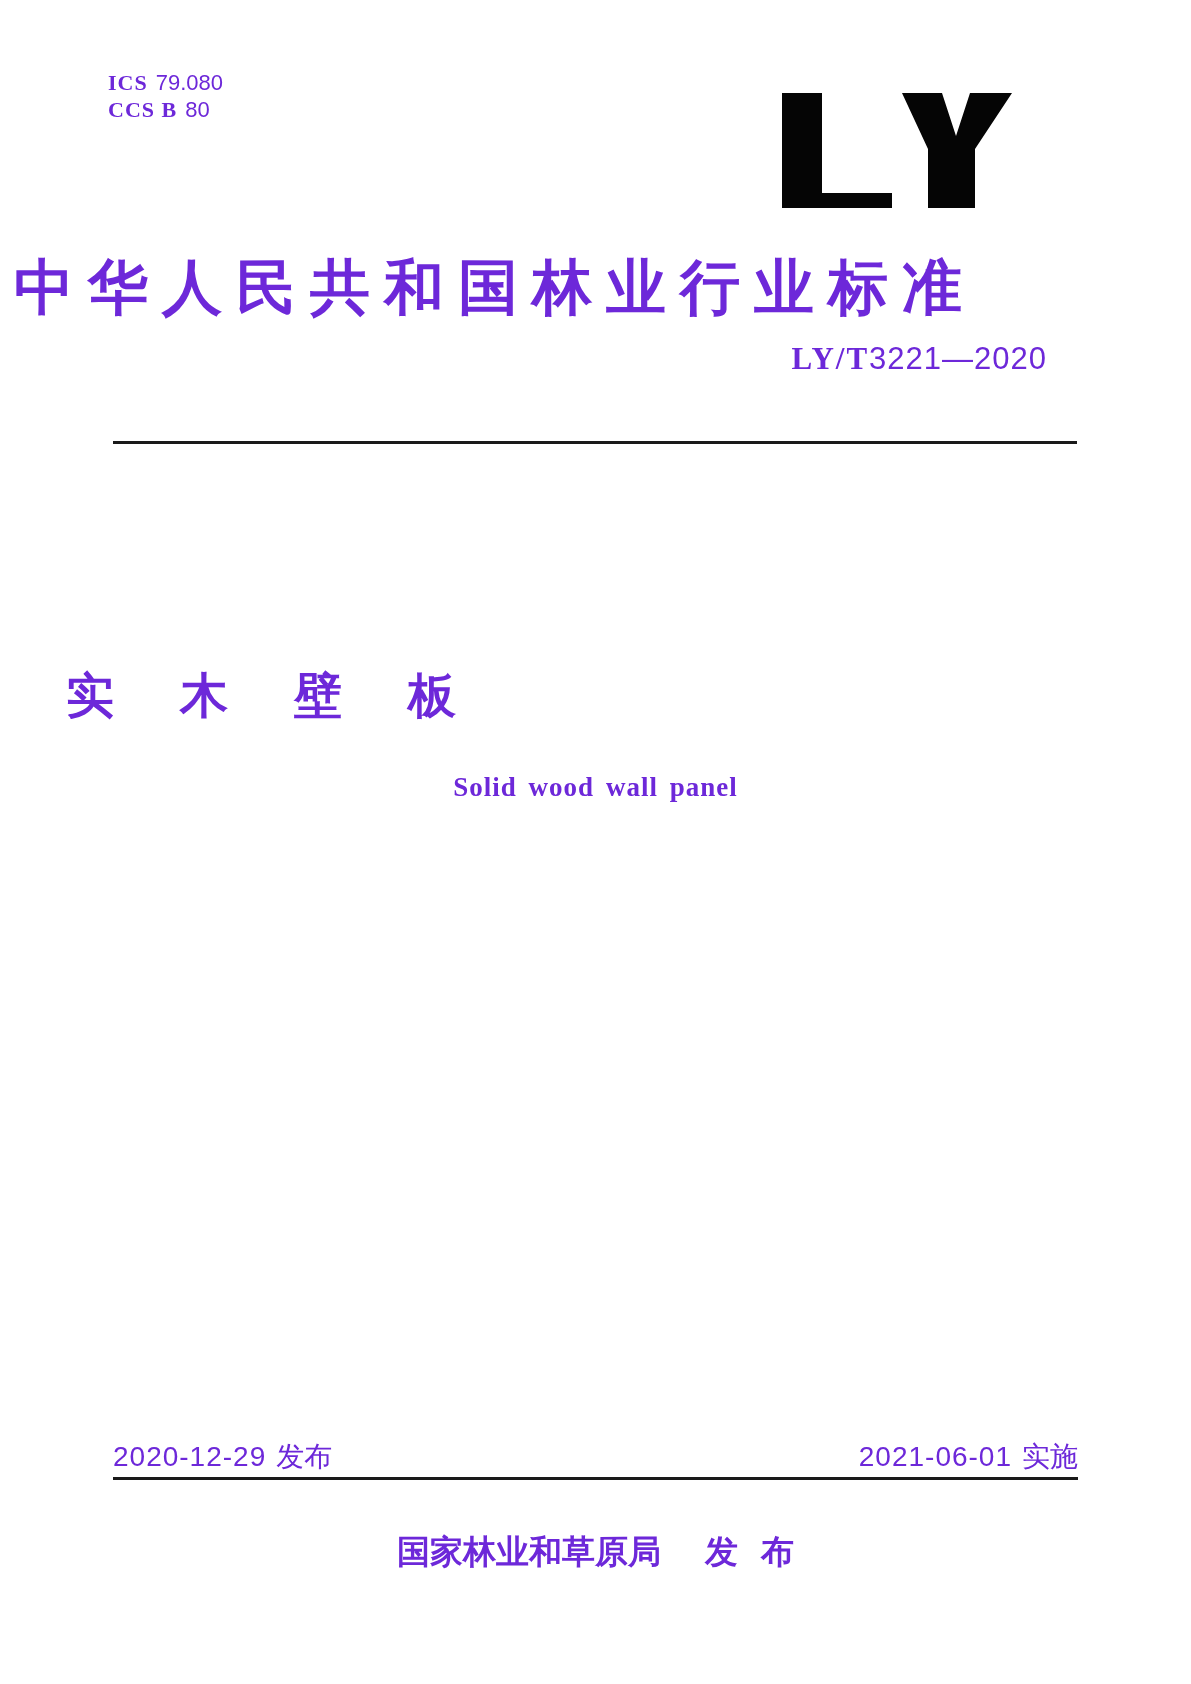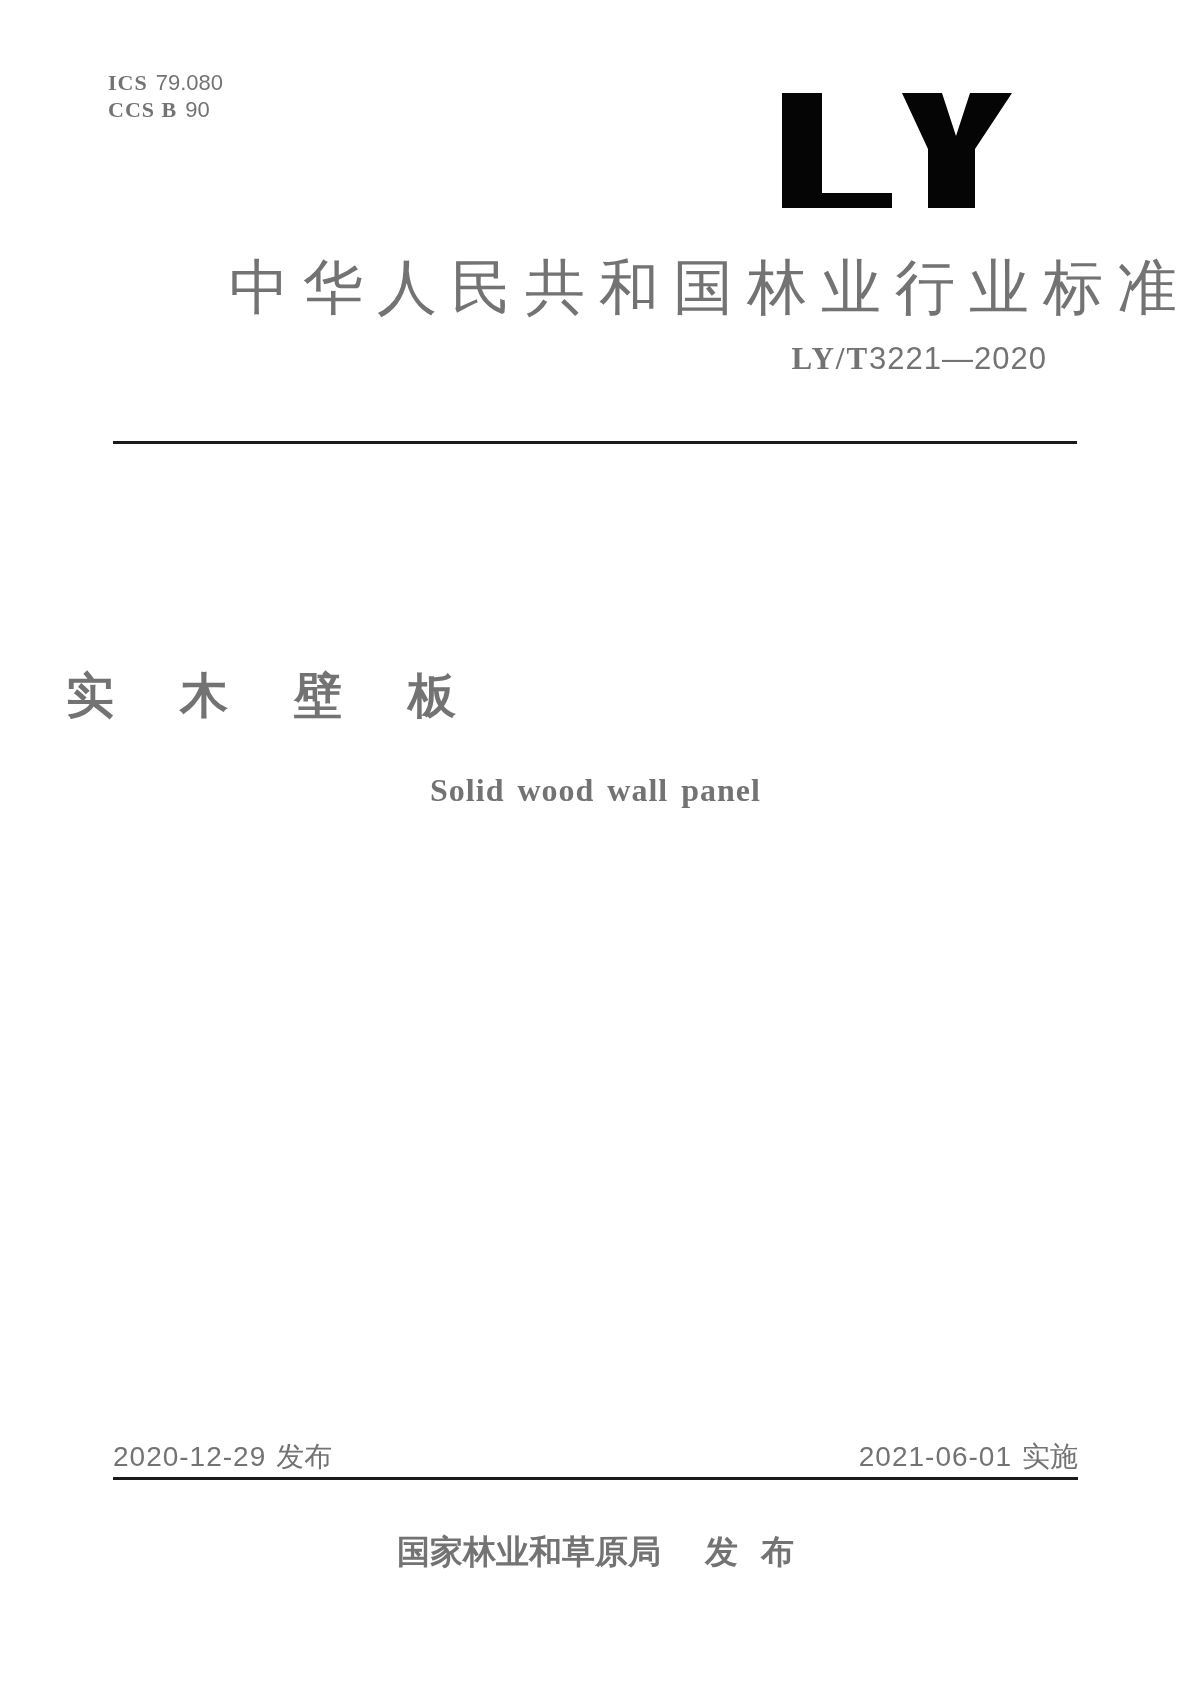--- a/index.html
+++ b/index.html
@@ -3,40 +3,40 @@
 <meta charset="utf-8">
 <style>
   html,body{margin:0;padding:0;background:#8a8a8a;}
   .page{
     position:relative;
     width:1191px;height:1684px;
     background:#ffffff;
     margin:0 auto;
     overflow:hidden;
     font-family:"Liberation Sans", sans-serif;
-    color:#737373;
+    color:#6d28d9;
   }
   
   .ics-block{
     position:absolute;left:108px;top:70px;
     font-size:22px;line-height:1.22;
     white-space:nowrap;
   }
   .std-label{font-family:"Liberation Serif", serif;font-weight:bold;letter-spacing:1px;}
   .std-val{font-family:"Liberation Sans", sans-serif;font-weight:normal;margin-left:8px;}
   
   .logo{
     position:absolute;left:782px;top:93px;width:230px;height:115px;
   }
   .logo svg{display:block;width:100%;height:100%;}
   
   .org-heading{
     position:absolute;left:0;top:248px;width:100%;
-    text-align:right;
-    font-size:60px;font-weight:normal;
+    text-align:left;
+    font-size:60px;font-weight:bold;
     letter-spacing:14px;padding-left:14px;box-sizing:border-box;
     white-space:nowrap;
   }
   
   .std-number{
     position:absolute;top:341px;right:144px;
     font-size:31px;white-space:nowrap;
   }
   .std-number .prefix{font-family:"Liberation Serif", serif;font-weight:bold;letter-spacing:2px;}
   .std-number .num{font-family:"Liberation Sans", sans-serif;margin-left:0;letter-spacing:1px;}
@@ -49,21 +49,21 @@
     position:absolute;left:0;top:664px;width:100%;
     font-size:48px;font-weight:bold;
     letter-spacing:66px;padding-left:66px;box-sizing:border-box;
     white-space:nowrap;
   }
   
   .title-en{
     position:absolute;left:0;top:772px;width:100%;
     text-align:center;
     font-family:"Liberation Serif", serif;
-    font-size:32px;font-weight:bold;
+    font-size:27px;font-weight:bold;
     letter-spacing:1px;word-spacing:4px;
   }
   
   .dates-row{
     position:absolute;left:113px;top:1438px;width:965px;
     display:flex;justify-content:space-between;align-items:baseline;
     font-size:28px;white-space:nowrap;
   }
   .date-group .date{letter-spacing:1px;}
   .date-group .date-label{margin-left:10px;}
@@ -78,21 +78,21 @@
 </head>
 <body>
 
 <div class="page">
 
   <div class="ics-block">
     <div>
       <span class="std-label">ICS</span><span class="std-val">79.080</span>
     </div>
     <div>
-      <span class="std-label">CCS B</span><span class="std-val">90</span>
+      <span class="std-label">CCS B</span><span class="std-val">80</span>
     </div>
   </div>
 
   <div class="logo" role="img" aria-label="LY">
     <svg viewBox="0 0 230 115" xmlns="http://www.w3.org/2000/svg">
       <polygon fill="#050505" points="0,0 40,0 40,100 110,100 110,115 0,115"></polygon>
       <polygon fill="#050505" points="120,0 160,0 174,43 188,0 230,0 193,56 193,115 146,115 146,56"></polygon>
     </svg>
   </div>
 

